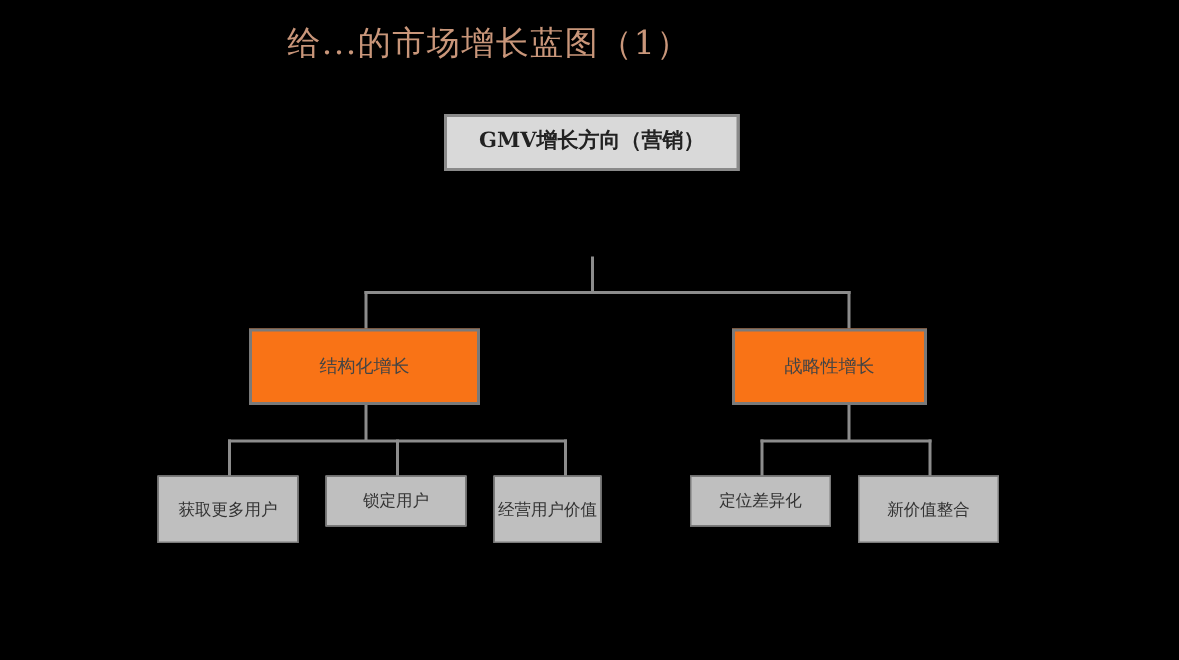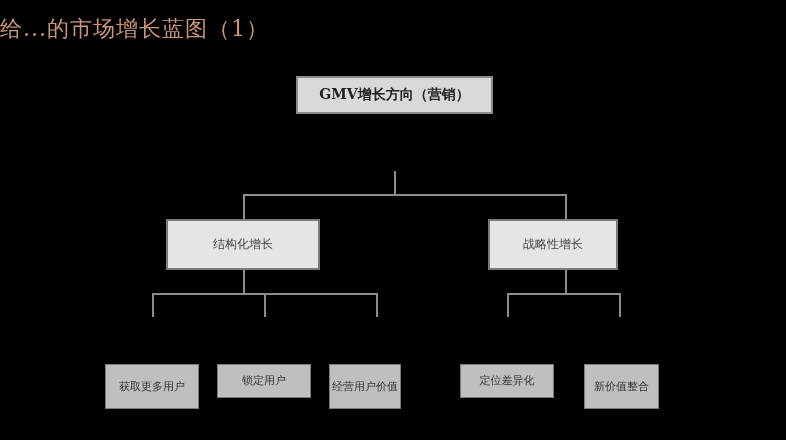--- a/index.html
+++ b/index.html
@@ -1,32 +1,32 @@
 <!DOCTYPE html>
 <html><head>
 <meta charset="utf-8">
 <style>
   html, body { margin: 0; padding: 0; }
   body {
     width: 786px; height: 440px; background: #000; position: relative; overflow: hidden;
     font-family: "DejaVu Sans", "Liberation Sans", sans-serif;
   }
   .title {
-    position: absolute; left: 0; top: 14px; width: 652px; text-align: left;
+    position: absolute; left: 0; top: 14px; width: 652px; text-align: center;
     color: #c9967a; font-size: 22px; letter-spacing: 1px;
     font-family: "DejaVu Serif", "Liberation Serif", serif;
   }
   .box {
     position: absolute; box-sizing: border-box; display: flex; align-items: center; justify-content: center;
     text-align: center; line-height: 1.25;
   }
   .root { background: #d9d9d9; border: 2px solid #8a8a8a; color: #222; font-weight: bold; font-size: 14px;
     font-family: "DejaVu Serif", "Liberation Serif", serif; }
-  .l1 { background: #e5e5e5; border: 2px solid #7a7a7a; color: #444; font-size: 12px; }
-  .l2 { background: #bfbfbf; border: 1px solid #7a7a7a; color: #333; font-size: 11px; margin-top: 47px; }
+  .l1 { background: #f97316; border: 2px solid #7a7a7a; color: #444; font-size: 12px; }
+  .l2 { background: #bfbfbf; border: 1px solid #7a7a7a; color: #333; font-size: 11px; }
   .line { position: absolute; background: #8c8c8c; }
 </style>
 </head>
 <body>
 
 <div class="title">给...的市场增长蓝图（1）</div>
 
 <div class="line" style="left:394px;top:171px;width:2px;height:24px;"></div>
 <div class="line" style="left:243px;top:194px;width:324px;height:2px;"></div>
 <div class="line" style="left:243px;top:194px;width:2px;height:25px;"></div>
@@ -61,21 +61,21 @@
 </div>
 <div class="box l2" style="left:217px;top:317px;width:94px;height:34px;">
   <span>锁定用户</span>
 </div>
 <div class="box l2" style="left:329px;top:317px;width:72px;height:45px;">
   <span>经营用户价值</span>
 </div>
 <div class="box l2" style="left:460px;top:317px;width:94px;height:34px;">
   <span>定位差异化</span>
 </div>
-<div class="box l2" style="left:584px;top:317px;width:75px;height:45px;">
+<div class="box l2" style="left:572px;top:317px;width:94px;height:45px;">
   <span>新价值整合</span>
 </div>
 
 <style>
   
   .root { top: 76px !important; height: 38px !important; left: 296px !important; width: 197px !important; }
 </style>
 
 <style>
   .title { top: 14px; }

